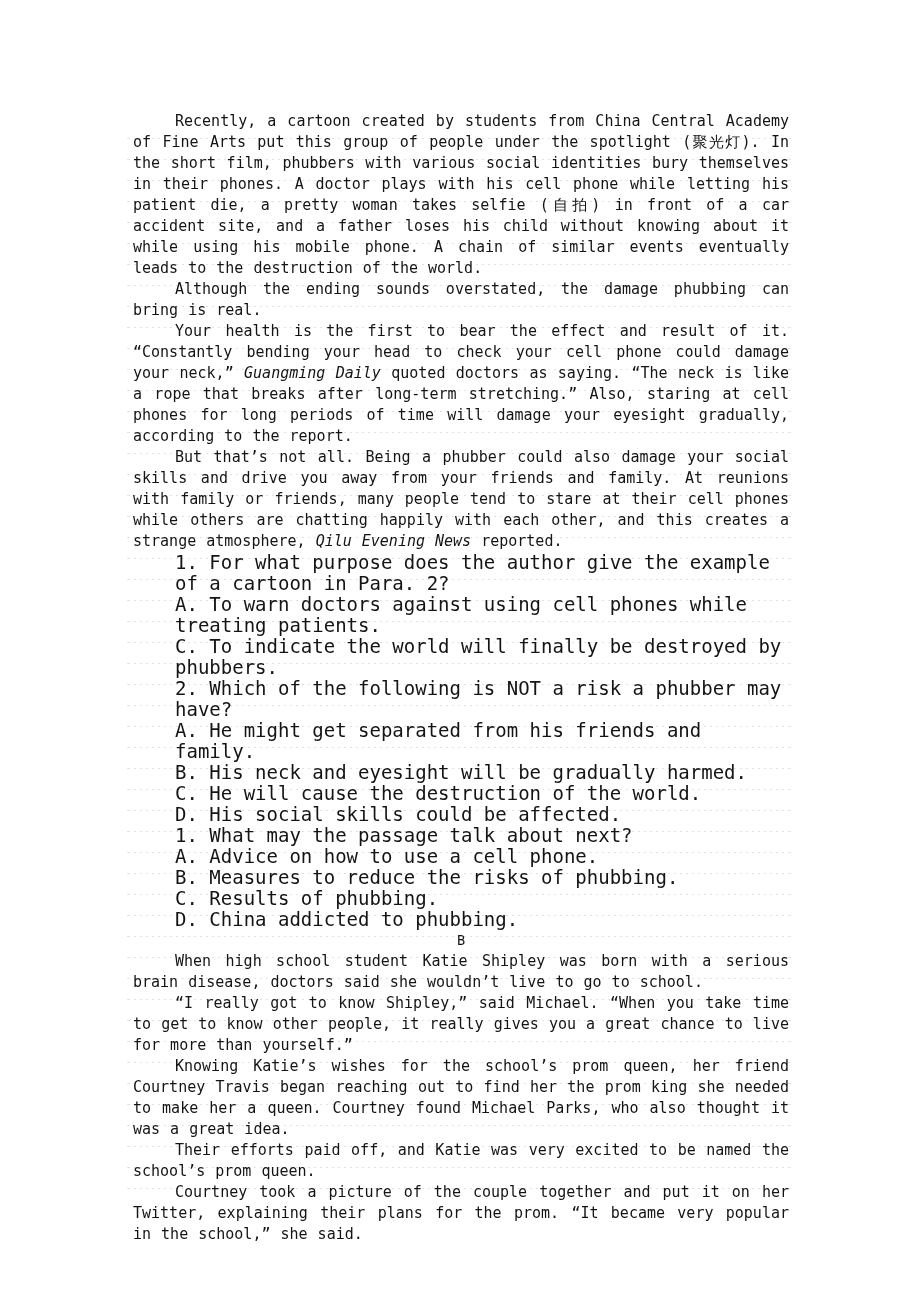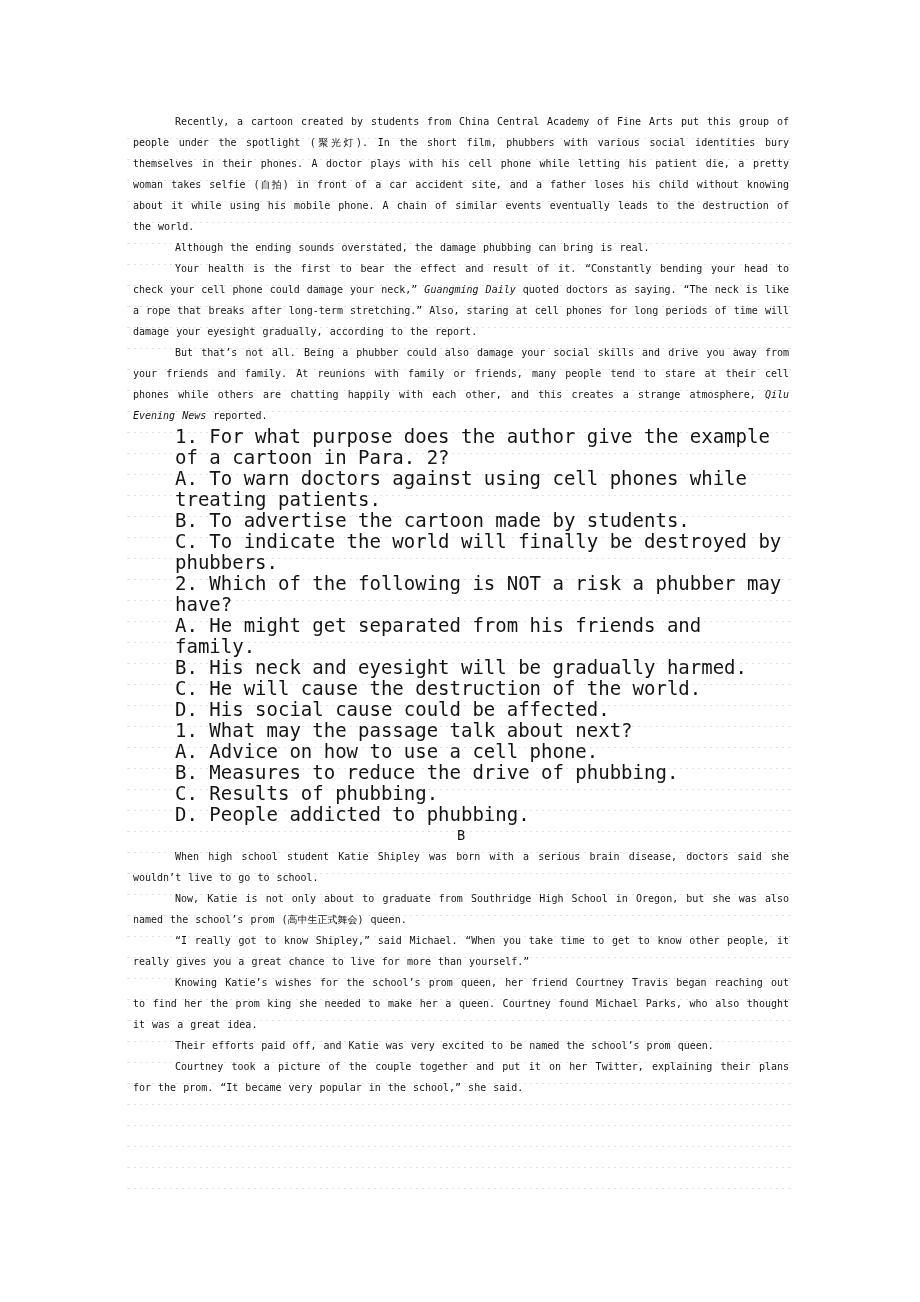--- a/index.html
+++ b/index.html
@@ -31,21 +31,21 @@
     pointer-events: none;
     background-image: repeating-linear-gradient(to right, #bfbfbf 0 2px, transparent 2px 6px);
     -webkit-mask-image: repeating-linear-gradient(to bottom, transparent 0 19.8px, #000 19.8px 21px);
             mask-image: repeating-linear-gradient(to bottom, transparent 0 19.8px, #000 19.8px 21px);
     opacity: 0.45;
     border-left: 1px dashed #c4c4c4;
     border-right: 1px dashed #c4c4c4;
   }
   p.para {
     margin: 0;
-    font-size: 10px;
+    font-size: 15px;
     line-height: 21px;
     text-align: justify;
     text-indent: 42px;
     word-spacing: 1px;
   }
   .qline {
     font-size: 19px;
     line-height: 21px;
     padding-left: 42px;
   }
@@ -70,37 +70,35 @@
 
   <p class="para"><span>Although the ending sounds overstated, the damage phubbing can bring is real.</span></p>
 
   <p class="para"><span>Your health is the first to bear the effect and result of it. “Constantly bending your head to check your cell phone could damage your neck,” </span><span class="italic">Guangming Daily</span><span> quoted doctors as saying. “The neck is like a rope that breaks after long-term stretching.” Also, staring at cell phones for long periods of time will damage your eyesight gradually, according to the report.</span></p>
 
   <p class="para"><span>But that’s not all. Being a phubber could also damage your social skills and drive you away from your friends and family. At reunions with family or friends, many people tend to stare at their cell phones while others are chatting happily with each other, and this creates a strange atmosphere, </span><span class="italic">Qilu Evening News</span><span> reported.</span></p>
 
 
   <div class="qline">1. For what purpose does the author give the example of a cartoon in Para. 2?</div>
   <div class="qline">A. To warn doctors against using cell phones while treating patients.</div>
-  <div class="qline">B. To advertise the cartoon made by students.</div>
   <div class="qline">C. To indicate the world will finally be destroyed by phubbers.</div>
 
   <div class="qline">2. Which of the following is NOT a risk a phubber may have?</div>
   <div class="qline">A. He might get separated from his friends and family.</div>
   <div class="qline">B. His neck and eyesight will be gradually harmed.</div>
   <div class="qline">C. He will cause the destruction of the world.</div>
-  <div class="qline">D. His social cause could be affected.</div>
+  <div class="qline">D. His social skills could be affected.</div>
 
   <div class="qline">1. What may the passage talk about next?</div>
   <div class="qline">A. Advice on how to use a cell phone.</div>
-  <div class="qline">B. Measures to reduce the drive of phubbing.</div>
+  <div class="qline">B. Measures to reduce the risks of phubbing.</div>
   <div class="qline">C. Results of phubbing.</div>
-  <div class="qline">D. People addicted to phubbing.</div>
+  <div class="qline">D. China addicted to phubbing.</div>
 
   <div class="section-header">B</div>
 
   <p class="para"><span>When high school student Katie Shipley was born with a serious brain disease, doctors said she wouldn’t live to go to school.</span></p>
-  <p class="para"><span>Now, Katie is not only about to graduate from Southridge High School in Oregon, but she was also named the school’s prom (高中生正式舞会) queen.</span></p>
   <p class="para"><span>“I really got to know Shipley,” said Michael. “When you take time to get to know other people, it really gives you a great chance to live for more than yourself.”</span></p>
   <p class="para"><span>Knowing Katie’s wishes for the school’s prom queen, her friend Courtney Travis began reaching out to find her the prom king she needed to make her a queen. Courtney found Michael Parks, who also thought it was a great idea.</span></p>
   <p class="para"><span>Their efforts paid off, and Katie was very excited to be named the school’s prom queen.</span></p>
   <p class="para"><span>Courtney took a picture of the couple together and put it on her Twitter, explaining their plans for the prom. “It became very popular in the school,” she said.</span></p>
 
 </div>
 
 </body></html>

